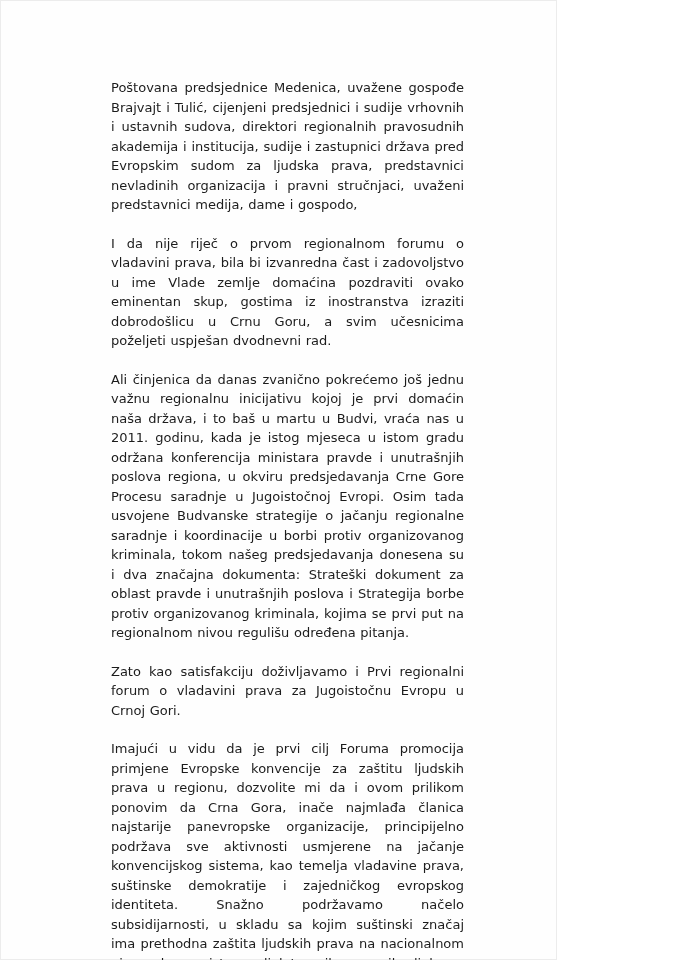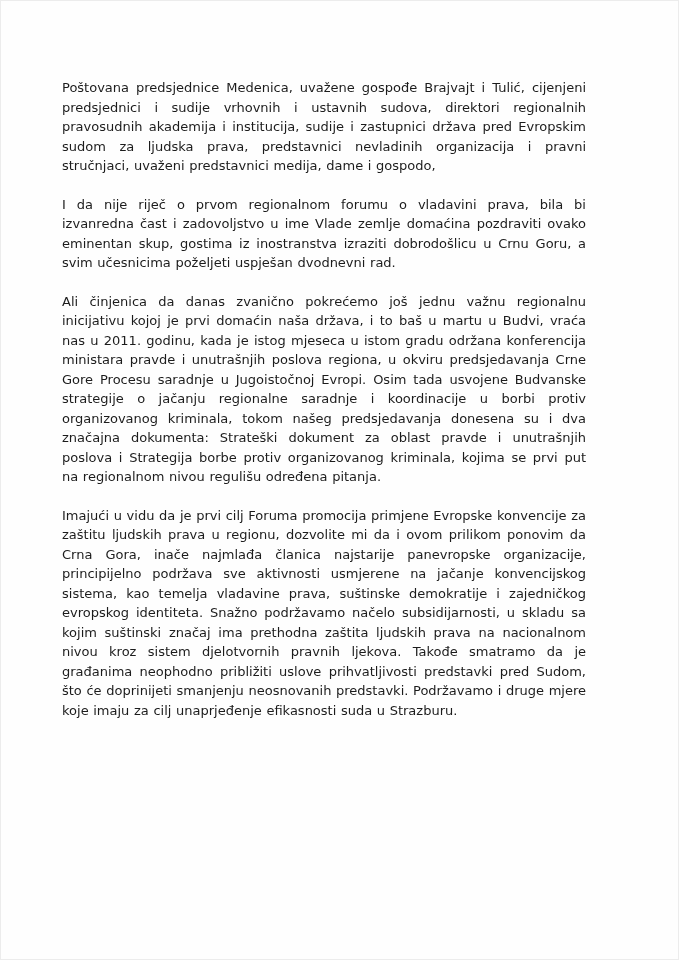--- a/index.html
+++ b/index.html
@@ -2,25 +2,25 @@
 <html><head>
 <meta charset="utf-8">
 <style>
   html, body {
     margin: 0;
     padding: 0;
     background: #ffffff;
   }
   .page {
     position: relative;
-    width: 679px;
+    width: 557px;
     height: 960px;
     background: #fefefe;
     box-sizing: border-box;
-    padding: 78px 93px 40px 62px;
+    padding: 78px 93px 40px 111px;
     box-shadow: inset 0 0 0 1px #ececec;
     overflow: hidden;
   }
   .doc-body p {
     font-family: "DejaVu Sans", "Liberation Sans", sans-serif;
     font-size: 13px;
     line-height: 19.5px;
     color: #1c1c1c;
     text-align: justify;
     margin: 0 0 19px 0;
@@ -31,15 +31,16 @@
   }
 </style>
 </head>
 <body>
 
 <div class="page">
   <div class="doc-body">
     <p>Poštovana predsjednice Medenica, uvažene gospođe Brajvajt i Tulić, cijenjeni predsjednici i sudije vrhovnih i ustavnih sudova, direktori regionalnih pravosudnih akademija i institucija, sudije i zastupnici država pred Evropskim sudom za ljudska prava, predstavnici nevladinih organizacija i pravni stručnjaci, uvaženi predstavnici medija, dame i gospodo,</p>
     <p>I da nije riječ o prvom regionalnom forumu o vladavini prava, bila bi izvanredna čast i zadovoljstvo u ime Vlade zemlje domaćina pozdraviti ovako eminentan skup, gostima iz inostranstva izraziti dobrodošlicu u Crnu Goru, a svim učesnicima poželjeti uspješan dvodnevni rad.</p>
     <p>Ali činjenica da danas zvanično pokrećemo još jednu važnu regionalnu inicijativu kojoj je prvi domaćin naša država, i to baš u martu u Budvi, vraća nas u 2011. godinu, kada je istog mjeseca u istom gradu održana konferencija ministara pravde i unutrašnjih poslova regiona, u okviru predsjedavanja Crne Gore Procesu saradnje u Jugoistočnoj Evropi. Osim tada usvojene Budvanske strategije o jačanju regionalne saradnje i koordinacije u borbi protiv organizovanog kriminala, tokom našeg predsjedavanja donesena su i dva značajna dokumenta: Strateški dokument za oblast pravde i unutrašnjih poslova i Strategija borbe protiv organizovanog kriminala, kojima se prvi put na regionalnom nivou regulišu određena pitanja.</p>
+    <p>Zato kao satisfakciju doživljavamo i Prvi regionalni forum o vladavini prava za Jugoistočnu Evropu u Crnoj Gori.</p>
     <p>Imajući u vidu da je prvi cilj Foruma promocija primjene Evropske konvencije za zaštitu ljudskih prava u regionu, dozvolite mi da i ovom prilikom ponovim da Crna Gora, inače najmlađa članica najstarije panevropske organizacije, principijelno podržava sve aktivnosti usmjerene na jačanje konvencijskog sistema, kao temelja vladavine prava, suštinske demokratije i zajedničkog evropskog identiteta. Snažno podržavamo načelo subsidijarnosti, u skladu sa kojim suštinski značaj ima prethodna zaštita ljudskih prava na nacionalnom nivou kroz sistem djelotvornih pravnih ljekova. Takođe smatramo da je građanima neophodno približiti uslove prihvatljivosti predstavki pred Sudom, što će doprinijeti smanjenju neosnovanih predstavki. Podržavamo i druge mjere koje imaju za cilj unaprjeđenje efikasnosti suda u Strazburu.</p>
   </div>
 </div>
 
 </body></html>

